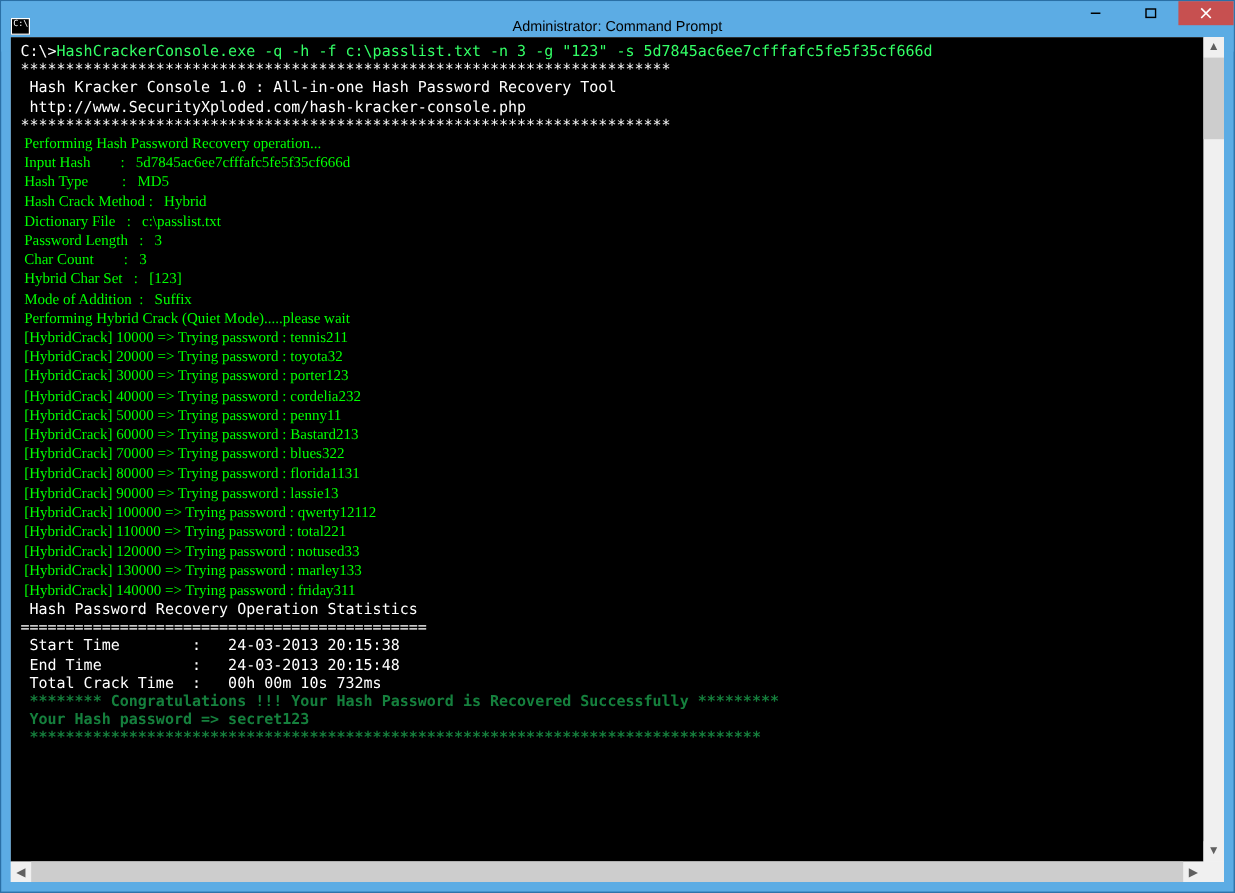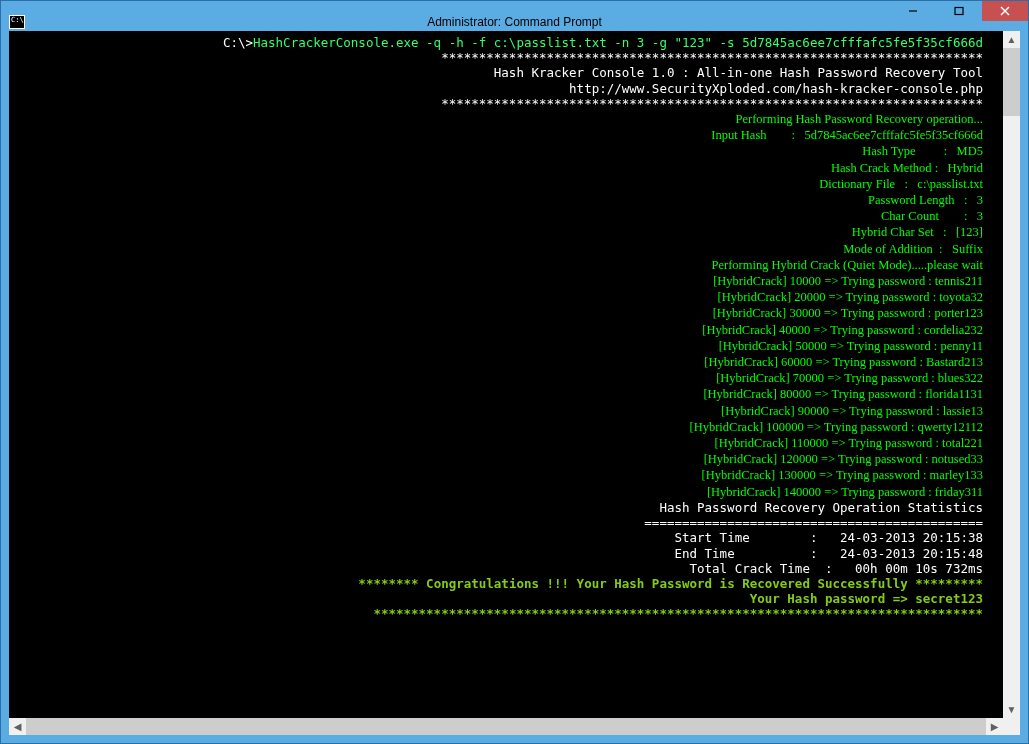--- a/index.html
+++ b/index.html
@@ -62,27 +62,26 @@
   .content-area {
     position: absolute;
     top: 30px; left: 8px; right: 8px; bottom: 8px;
     background: #fff;
   }
   .terminal {
     position: absolute;
     top: 0; left: 0; right: 17px; bottom: 17px;
     background: #000;
     overflow: hidden;
-    padding: 4px 20px;
+    padding: 4px 8px;
     font-family: "Lucida Console", Consolas, monospace;
     font-size: 12.5px;
     line-height: 15.2px;
     white-space: pre;
     color: #fff;
-    text-align: right;
   }
   .vscroll {
     position: absolute;
     top: 0; right: 0; bottom: 17px;
     width: 17px;
     background: #f0f0f0;
   }
   .vscroll .arrow {
     width: 17px; height: 17px;
     background: #f0f0f0;
@@ -121,21 +120,21 @@
   }
   .hscroll .corner {
     position: absolute;
     right: 0; bottom: 0; width: 17px; height: 17px;
     background: #f0f0f0;
   }
 
   .g  { color: #00ff00; font-family: Liberation Serif, serif; }
   .w  { color: #ffffff; }
   .yg { color: #33ff66; }
-  .r  { color: #84cc16; }
+  .r  { color: #15803d; }
   .bold { font-weight: bold; }
 </style>
 </head>
 <body>
 
 <div class="window">
 
   <div class="titlebar">
     <div class="title-icon"></div>
     <div class="title-text">Administrator: Command Prompt</div>

